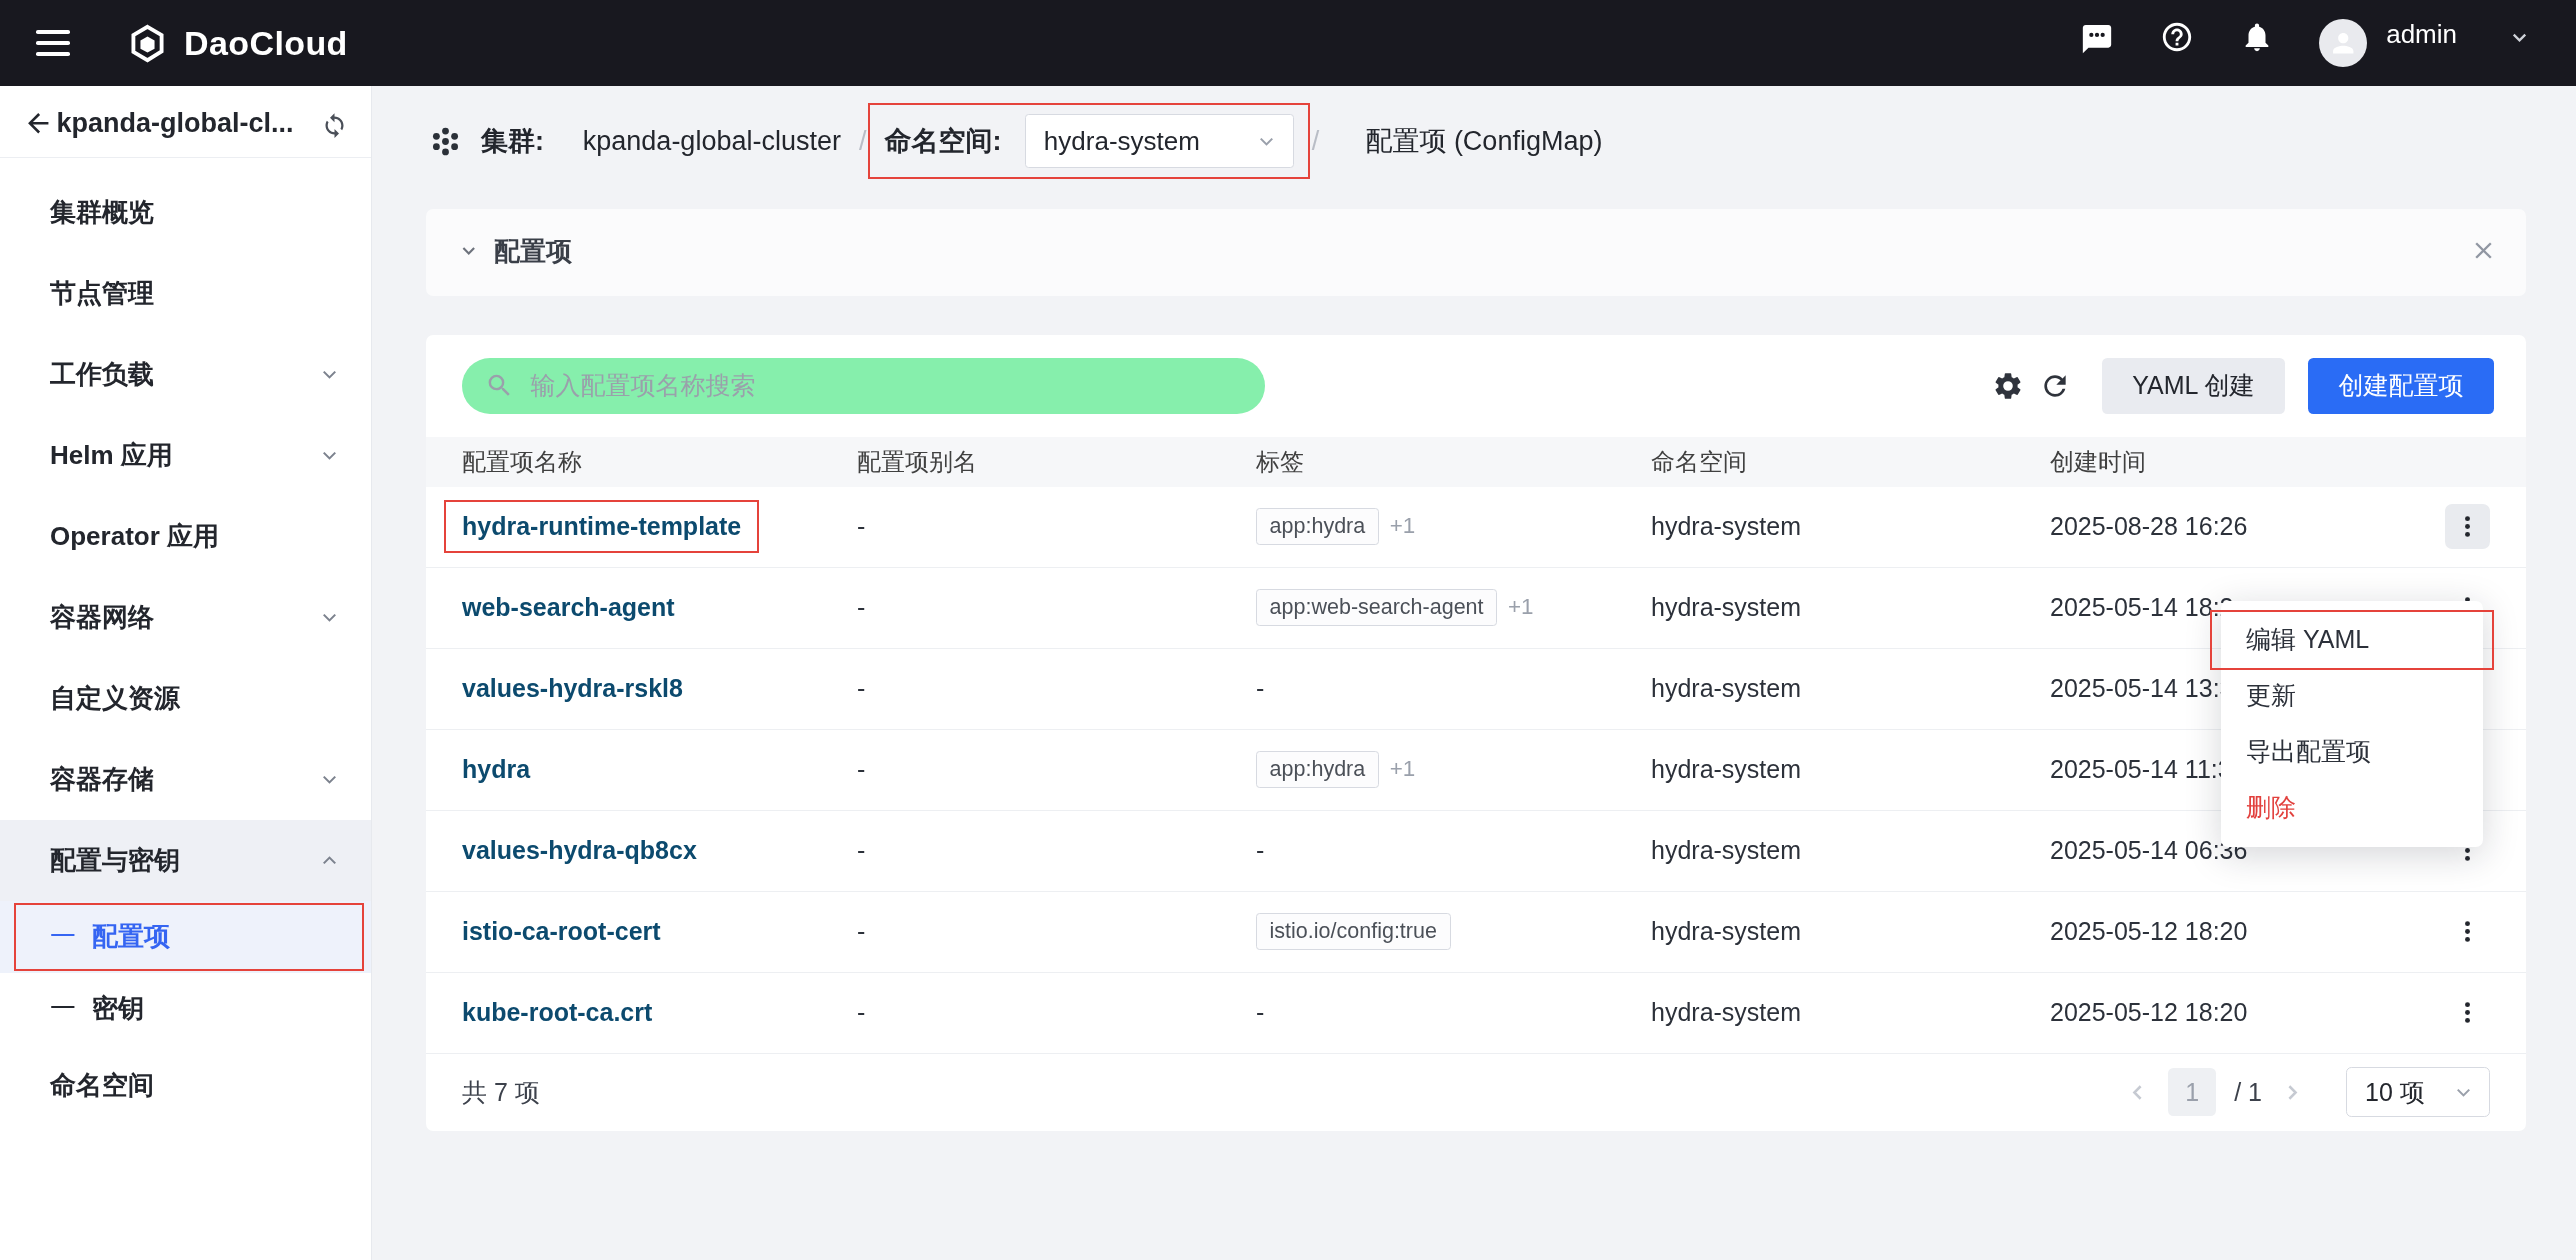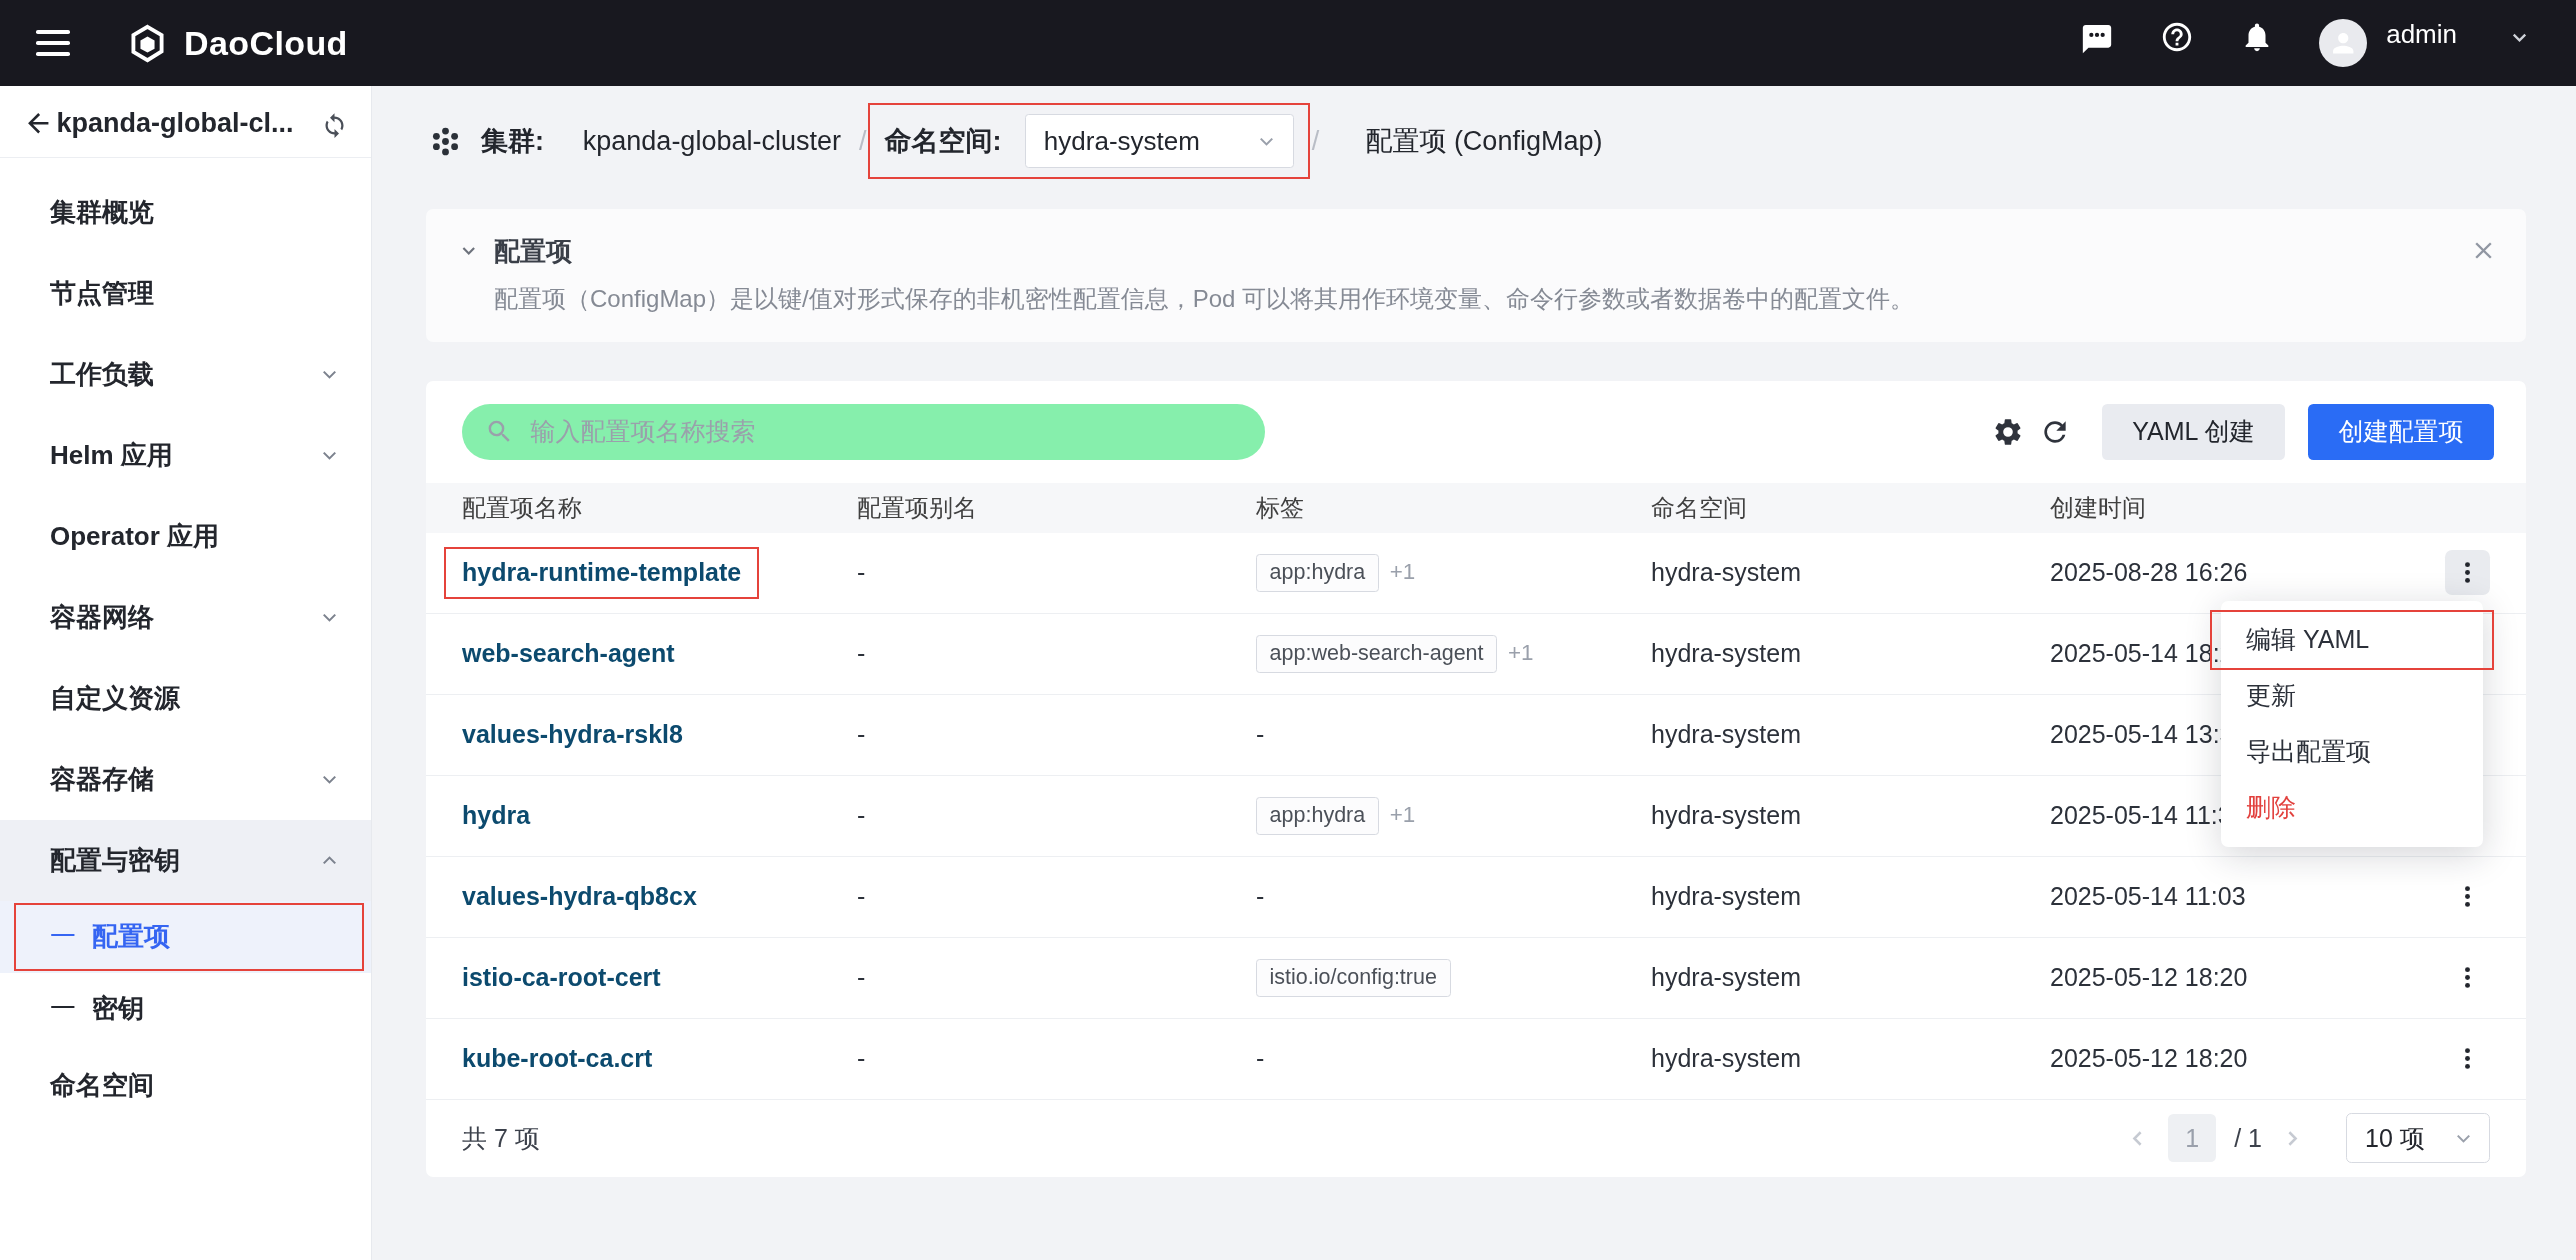--- a/index.html
+++ b/index.html
@@ -301,21 +301,20 @@
 
       <div class="banner">
         <div class="banner-title-row">
           <span class="chev">
               <svg width="21.5" height="21.5" viewBox="0 0 24 24" fill="none" stroke="currentColor" stroke-width="2.4">
                 <polyline points="6 9 12 15 18 9"></polyline>
               </svg>
             </span>
           <span>配置项</span>
         </div>
-        <div class="banner-desc">配置项（ConfigMap）是以键/值对形式保存的非机密性配置信息，Pod 可以将其用作环境变量、命令行参数或者数据卷中的配置文件。</div>
         <span class="banner-close">
           <svg width="25" height="25" viewBox="0 0 24 24" fill="none" stroke="currentColor" stroke-width="2.2">
               <line x1="5" y1="5" x2="19" y2="19"></line>
               <line x1="19" y1="5" x2="5" y2="19"></line>
             </svg>
         </span>
       </div>
 
       <div class="card">
         <div class="toolbar">
@@ -409,21 +408,21 @@
                 <circle cx="12" cy="19" r="2.2"></circle>
               </svg>
             </span>
         </div>
 
         <div class="trow">
           <span class="cell-name">values-hydra-qb8cx</span>
           <span>-</span>
           <span>-</span>
           <span>hydra-system</span>
-          <span>2025-05-14 11:03</span>
+          <span>2025-05-14 06:36</span>
           <span class="kebab">
               <svg width="27" height="27" viewBox="0 0 24 24" fill="currentColor">
                 <circle cx="12" cy="5" r="2.2"></circle>
                 <circle cx="12" cy="12" r="2.2"></circle>
                 <circle cx="12" cy="19" r="2.2"></circle>
               </svg>
             </span>
         </div>
 
         <div class="trow">

